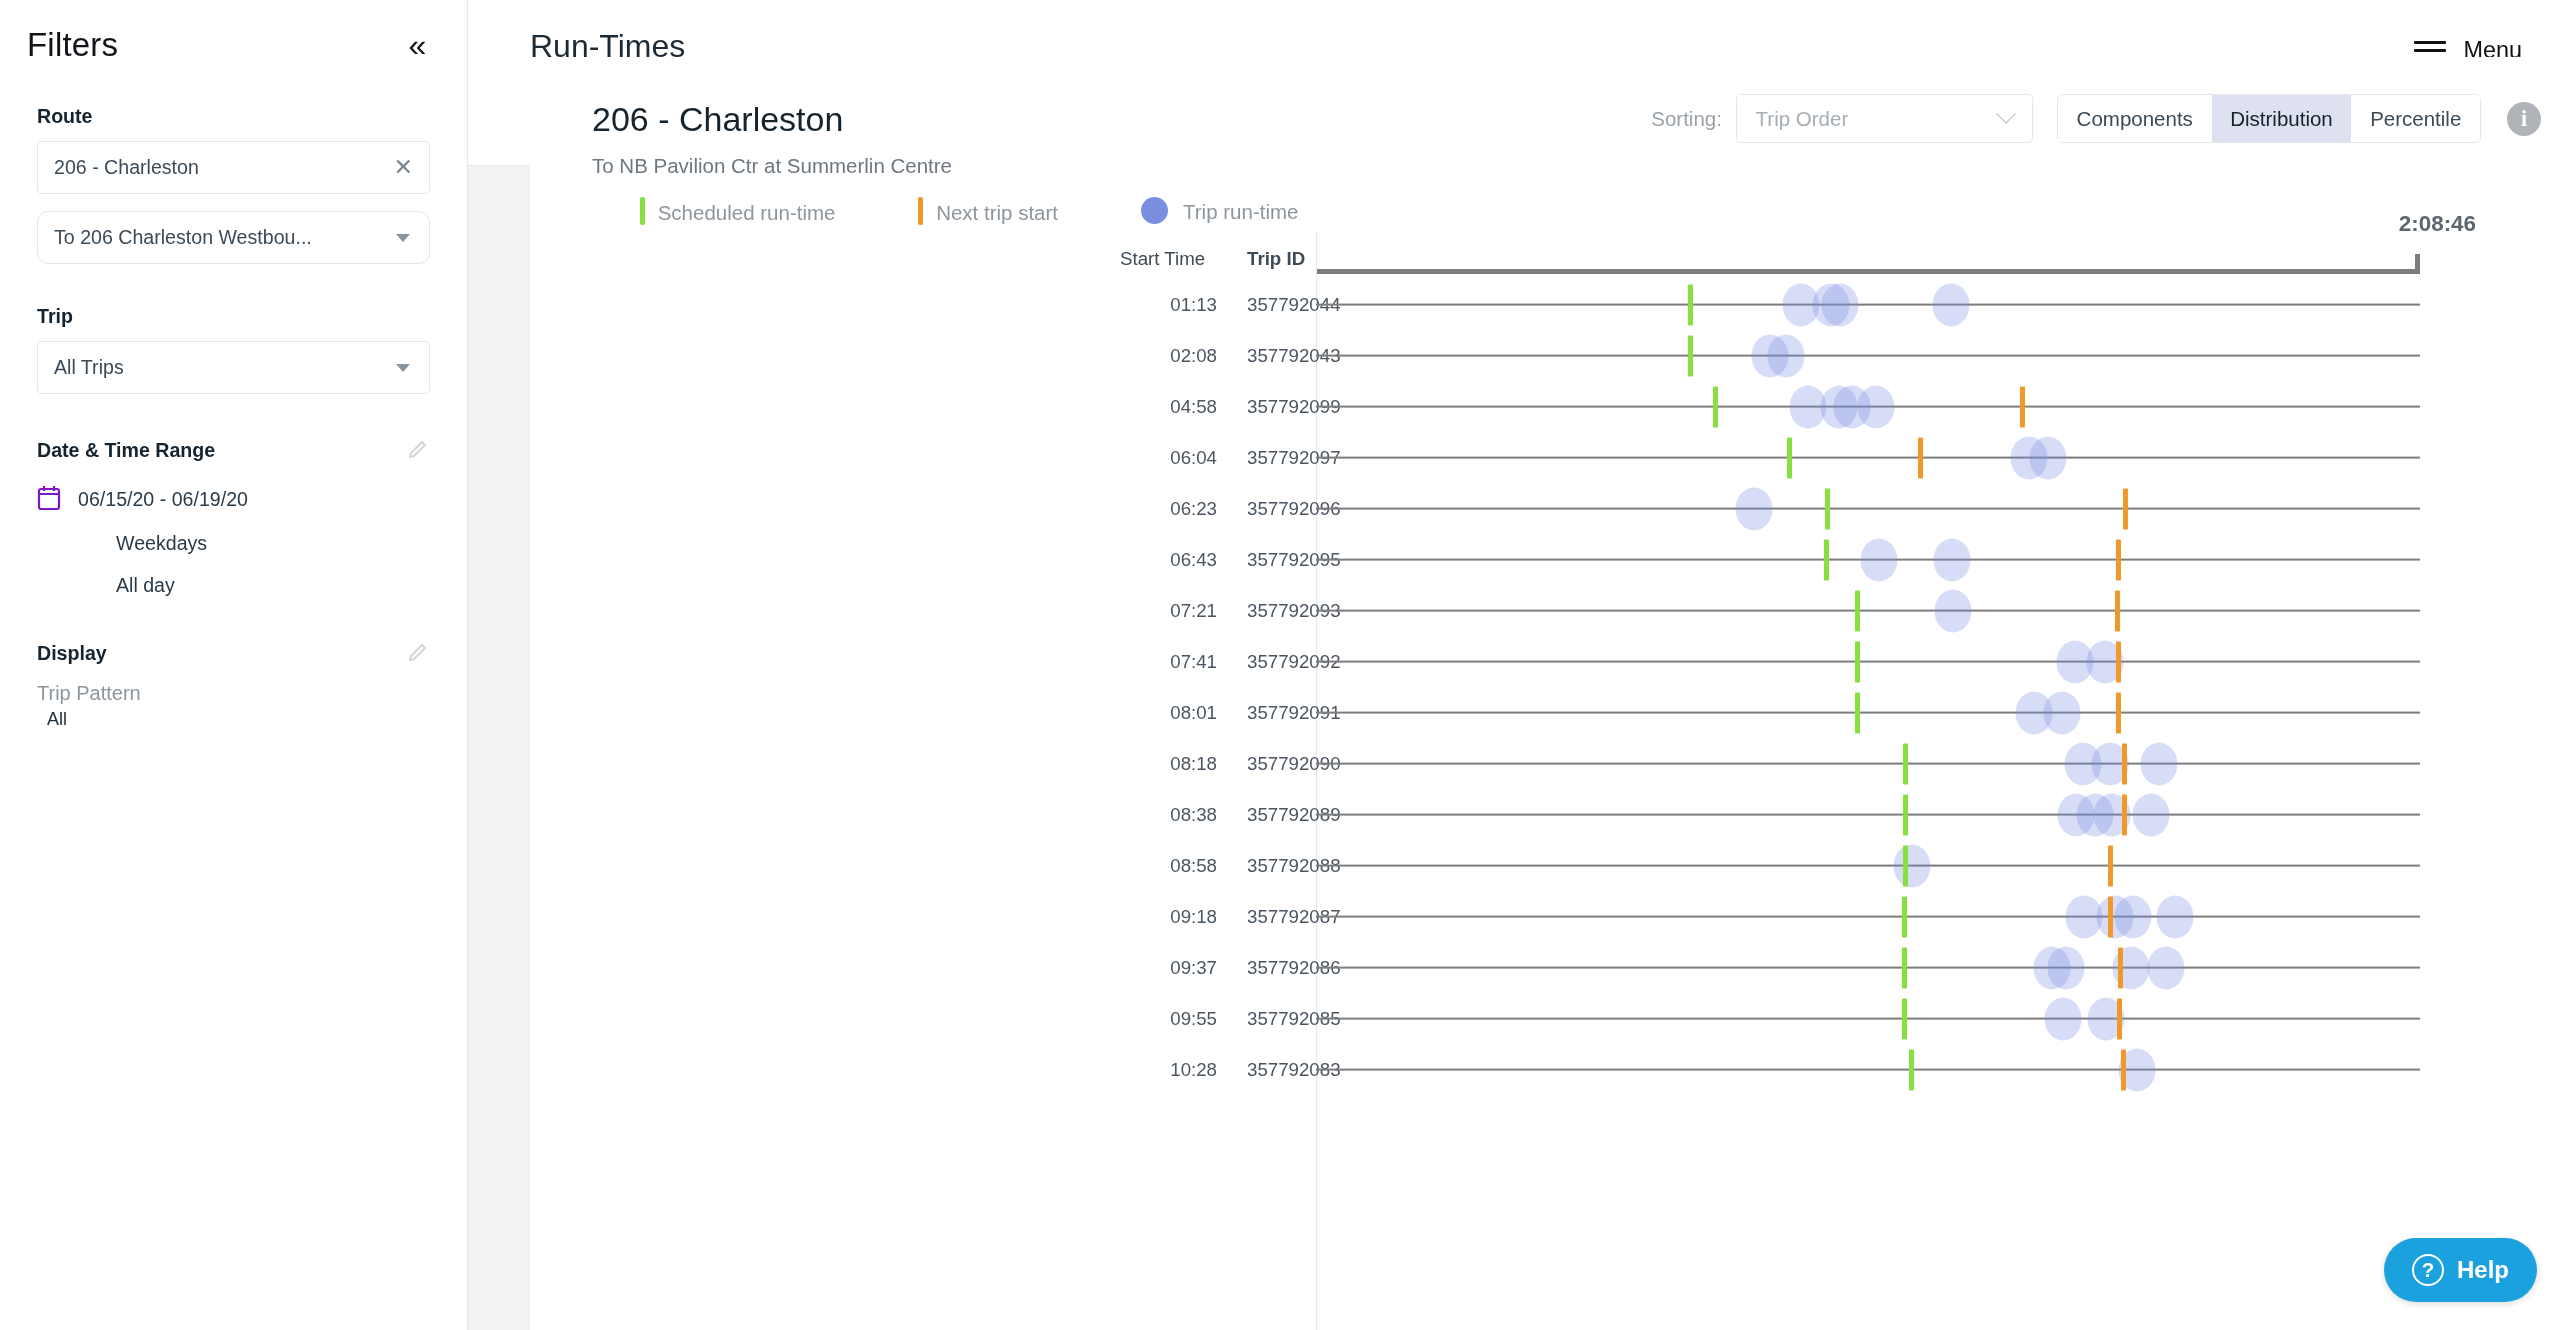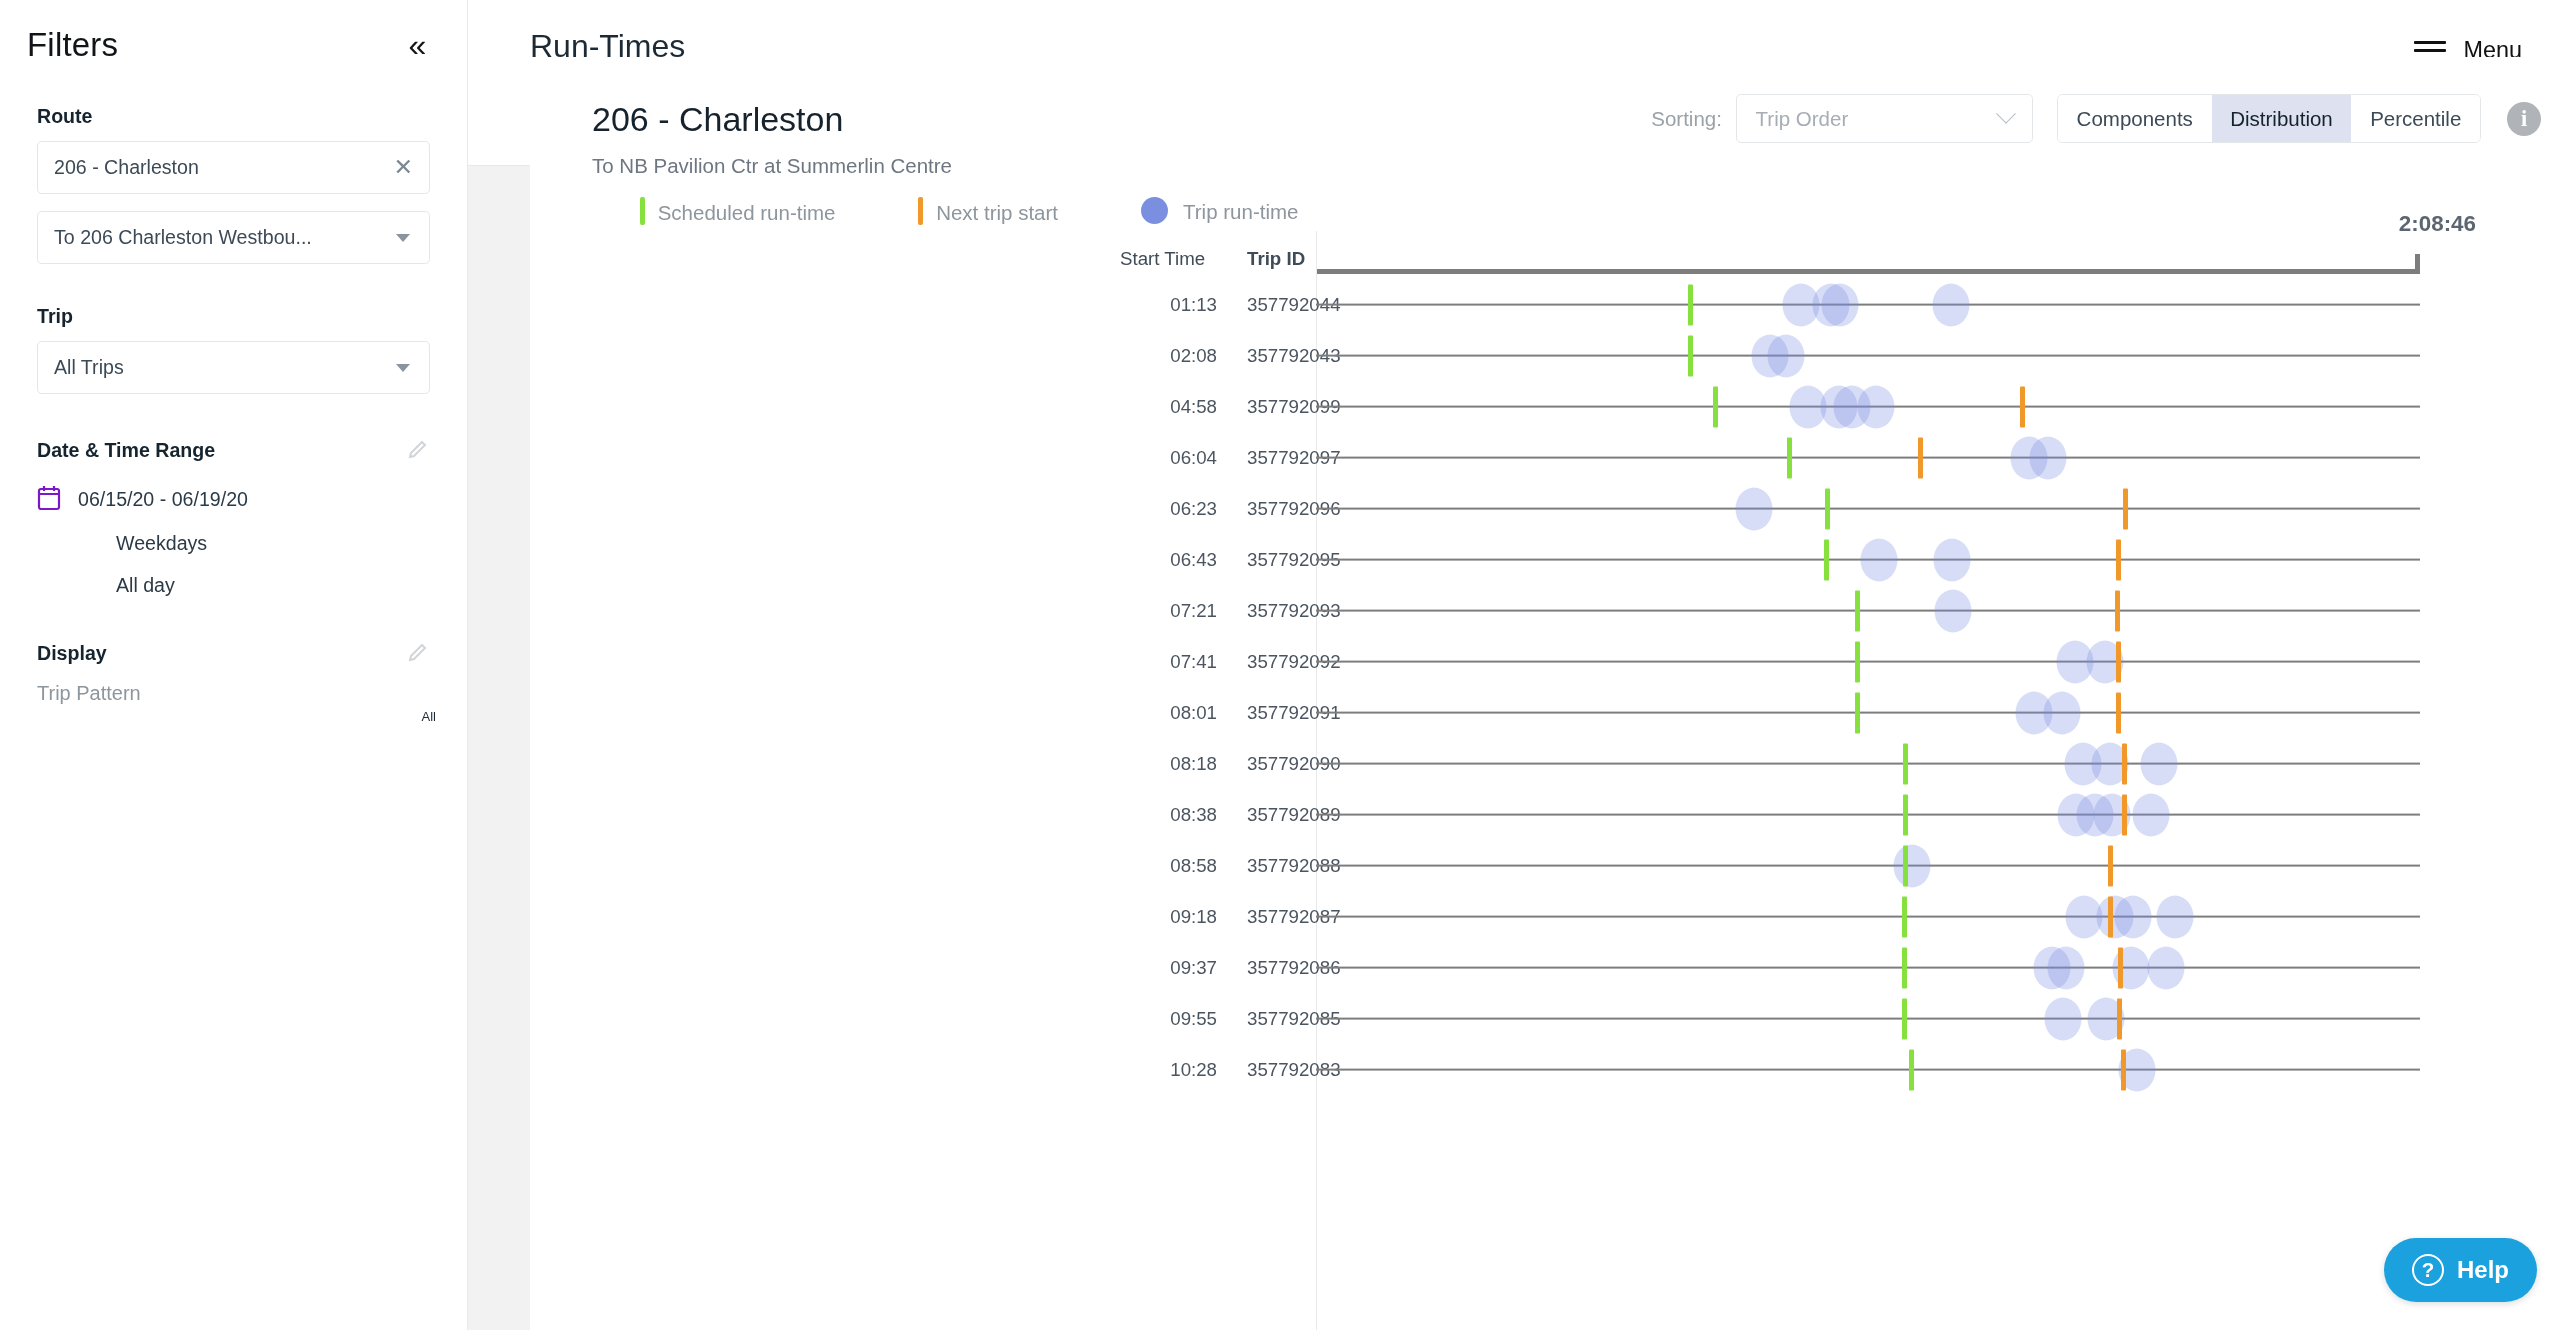--- a/index.html
+++ b/index.html
@@ -39,37 +39,37 @@
   }
   .sb-section-row .sb-section-label2 {
     font-size: 19.6px; font-weight: 700; color: #15242e;
   }
   .pencil-icon { width: 24px; height: 24px; opacity: .85; }
   .field {
     margin: 0 37px 0 37px; height: 53px; border: 0.9px solid #e3e6ea;
     border-radius: 4.7px; background: #fff; display: flex; align-items: center;
     padding: 0 16px; justify-content: space-between;
   }
-  .field + .field { margin-top: 17px; }
+  .field + .field { margin-top: 17px; border-radius: 11px; }
   .field-text {
     font-size: 19.6px; color: #3c4a57; white-space: nowrap;
     overflow: hidden; text-overflow: ellipsis; max-width: 318px;
   }
   .x-icon { font-size: 23.4px; color: #7b8794; line-height: 1; cursor: pointer; }
   .caret {
     width: 0; height: 0; border-left: 7.5px solid transparent;
     border-right: 7.5px solid transparent; border-top: 8.4px solid #8a949e;
     margin-right: 2.8px;
   }
   .dt-row { display: flex; align-items: center; padding: 0 37px; margin-top: 20.5px; }
   .cal-icon { width: 24px; height: 26px; margin-right: 17px; flex: 0 0 24px; }
   .dt-text { font-size: 19.6px; color: #2b3a47; }
   .dt-sub { font-size: 19.6px; color: #2b3a47; padding-left: 116px; margin-top: 18.7px; }
   .disp-key { font-size: 20px; color: #8d959d; padding: 0 37px; margin-top: 3.7px; }
-  .disp-val { font-size: 13px; color: #1d2b36; padding: 0 31px; margin-top: 3.7px; text-align: right; }
+  .disp-val { font-size: 18px; color: #1d2b36; padding: 0 47px; margin-top: 3.7px; }
 
   
   .main { flex: 1 1 auto; height: 1330px; position: relative; background: #f2f2f2; }
   .topbar {
     height: 166px; background: #fff; position: relative;
     border-bottom: 0.9px solid #e8e8e8;
   }
   .page-title {
     position: absolute; left: 62px; top: 28px;
     font-size: 32px; color: #1c2a35; font-weight: 400;

